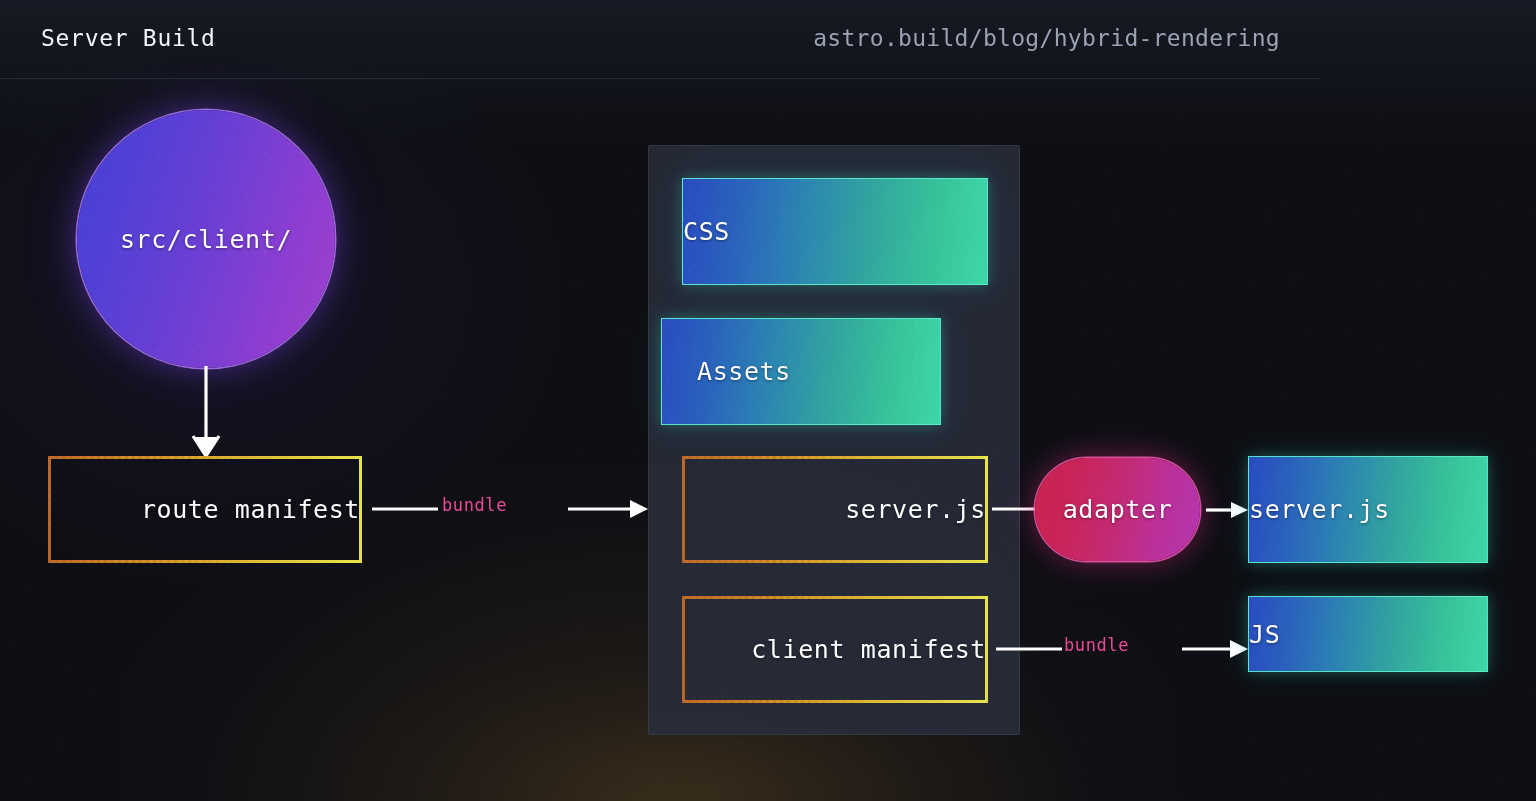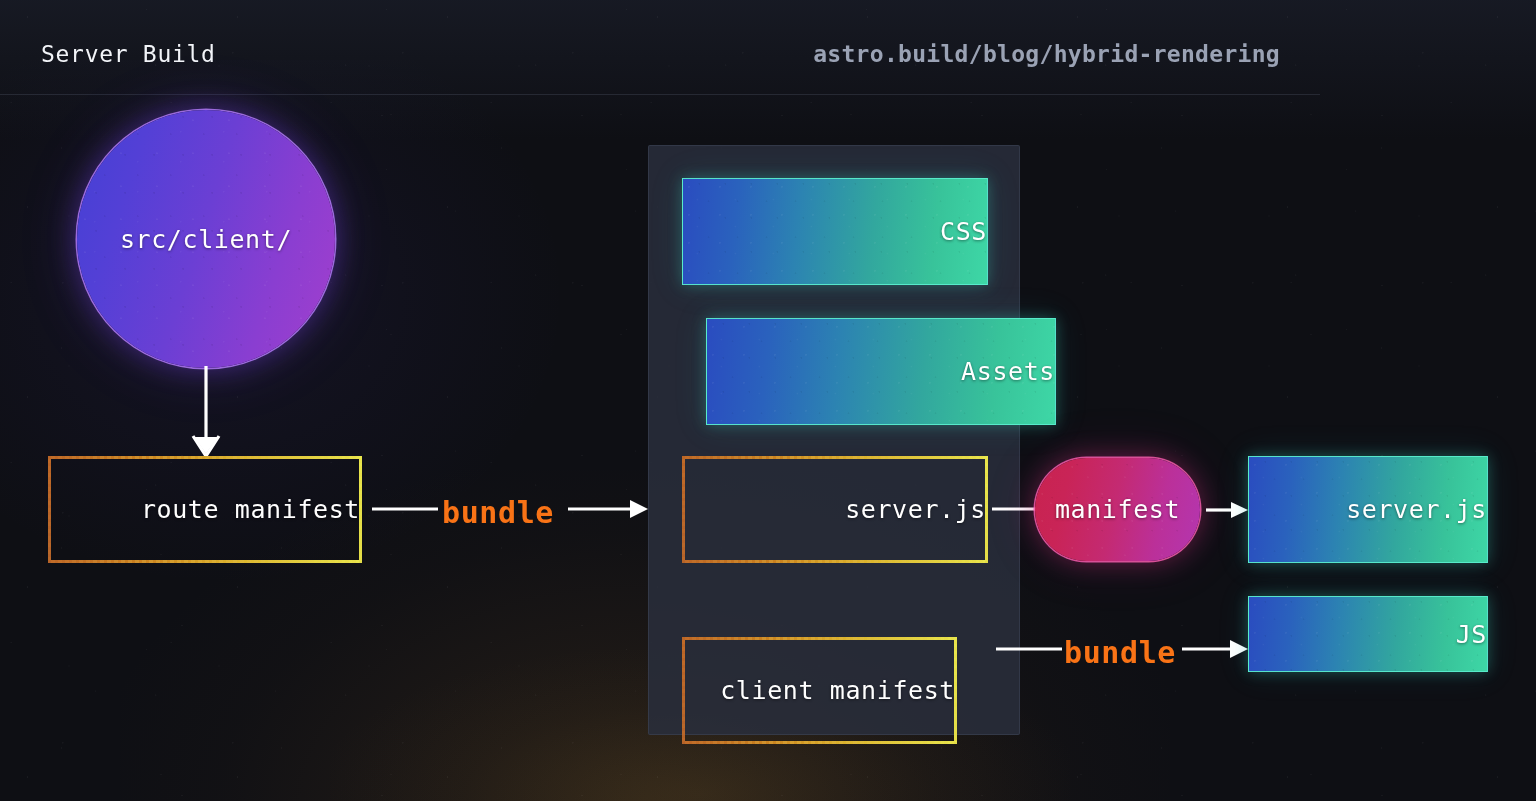--- a/index.html
+++ b/index.html
@@ -87,41 +87,40 @@
       radial-gradient(circle at 46% 44%, rgba(255,255,255,0.05) 0.6px, transparent 0.9px),
       radial-gradient(circle at 70% 52%, rgba(255,255,255,0.06) 0.6px, transparent 0.9px);
     background-size: 210px 190px, 170px 230px, 240px 160px, 190px 210px,
                      160px 180px, 220px 200px, 180px 240px, 200px 170px,
                      150px 150px, 230px 220px;
   }
 
   
   #header {
     position: absolute;
-    left: 0; top: 16px;
+    left: 0; top: 0;
     width: 1320px;
     height: 79px;
     border-bottom: 1px solid rgba(150,162,190,0.16);
   }
   #header-title {
     position: absolute;
     left: 41px;
     top: 25px;
     font-size: 23px;
     letter-spacing: 0.7px;
     color: #f2f4f8;
   }
   #header-url {
     position: absolute;
     right: 40px;
     top: 25px;
     font-size: 23px;
     letter-spacing: 0.3px;
     color: #9aa2b4;
-    font-weight: bold;
   }
 
   
   .node-label {
     position: relative;
     z-index: 3;
     color: #ffffff;
     font-size: 25px;
     letter-spacing: 0.6px;
     white-space: nowrap;
@@ -209,28 +208,28 @@
     -webkit-mask-image: repeating-linear-gradient(to bottom,
         #000 0px, #000 3px, transparent 3px, transparent 7px);
     mask-image: repeating-linear-gradient(to bottom,
         #000 0px, #000 3px, transparent 3px, transparent 7px);
   }
   .edge-left { left: 0; background-image: linear-gradient(to bottom, #bb6526, #b4632a); }
   .edge-right { right: 0; background-image: linear-gradient(to bottom, #e9e74e, #e3dd48); }
 
   #route-manifest { left: 48px;  top: 456px; width: 314px; height: 107px; }
   #server-js-box  { left: 682px; top: 456px; width: 306px; height: 107px; }
-  #client-manifest{ left: 682px; top: 596px; width: 275px; height: 107px; margin-top: 41px; }
+  #client-manifest{ left: 682px; top: 596px; width: 306px; height: 107px; }
 
   
   .teal-box {
     position: absolute;
     display: flex;
     align-items: center;
-    justify-content: flex-end;
+    justify-content: flex-start;
     background: linear-gradient(96deg,
                 #2a4cc0 0%, #2a62bd 18%, #2c83b2 38%,
                 #32a79e 62%, #38c39a 82%, #3ed7a6 100%);
     border: 1.5px solid rgba(90,238,205,0.92);
     box-shadow: 0 0 13px rgba(60,210,190,0.30),
                 0 0 32px rgba(45,170,175,0.14);
   }
   .teal-box::after {
     content: "";
     position: absolute;
@@ -238,21 +237,21 @@
     opacity: 0.30;
     background-image:
       radial-gradient(circle at 19% 28%, rgba(255,255,255,0.18) 0.7px, transparent 1.1px),
       radial-gradient(circle at 63% 14%, rgba(0,0,0,0.20) 0.7px, transparent 1.1px),
       radial-gradient(circle at 38% 76%, rgba(255,255,255,0.14) 0.7px, transparent 1.1px),
       radial-gradient(circle at 88% 62%, rgba(0,0,0,0.18) 0.7px, transparent 1.1px);
     background-size: 31px 28px, 26px 34px, 38px 27px, 29px 36px;
   }
 
   #css-box    { left: 682px; top: 178px; width: 306px; height: 107px; }
-  #assets-box { left: 706px; top: 318px; width: 350px; height: 107px; }
+  #assets-box { left: 661px; top: 318px; width: 280px; height: 107px; padding-left: 35px; }
   #out-server { left: 1248px; top: 456px; width: 240px; height: 107px; }
   #out-js     { left: 1248px; top: 596px; width: 240px; height: 76px; }
 
   
   #build-panel {
     position: absolute;
     left: 648px;
     top: 145px;
     width: 372px;
     height: 590px;
@@ -289,26 +288,25 @@
       radial-gradient(circle at 24% 33%, rgba(255,255,255,0.17) 0.7px, transparent 1.1px),
       radial-gradient(circle at 69% 20%, rgba(0,0,0,0.20) 0.7px, transparent 1.1px),
       radial-gradient(circle at 43% 74%, rgba(255,255,255,0.13) 0.7px, transparent 1.1px);
     background-size: 30px 27px, 25px 33px, 37px 26px;
   }
 
   
   .conn { position: absolute; pointer-events: none; }
   .conn-label {
     position: absolute;
-    color: #f97316;
-    font-size: 30px;
+    color: #ec4899;
+    font-size: 17px;
     letter-spacing: 0.6px;
     white-space: nowrap;
     z-index: 4;
-    font-weight: bold;
   }
   svg line, svg path, svg polyline { stroke: #ffffff; }
 </style>
 </head>
 <body>
 
 <div id="stage">
 
   <div class="bg-glow glow-purple"></div>
   <div class="bg-glow glow-warm"></div>
@@ -378,21 +376,21 @@
       <div class="edge edge-right"></div>
     </div>
     <span class="node-label">client manifest</span>
   </div>
 
   <svg class="conn" style="left:992px; top:497px; width:46px; height:24px;" viewBox="0 0 46 24">
     <line x1="0" y1="12" x2="46" y2="12" stroke-width="3.2"></line>
   </svg>
 
   <div id="adapter-pill">
-    <span class="node-label">manifest</span>
+    <span class="node-label">adapter</span>
   </div>
 
   <svg class="conn" style="left:1206px; top:495px; width:44px; height:30px;" viewBox="0 0 44 30">
     <line x1="0" y1="15" x2="30" y2="15" stroke-width="3.2"></line>
     <polygon points="25,7 42,15 25,23" fill="#ffffff"></polygon>
   </svg>
 
   <svg class="conn" style="left:996px; top:636px; width:66px; height:26px;" viewBox="0 0 66 26">
     <line x1="0" y1="13" x2="66" y2="13" stroke-width="3.2"></line>
   </svg>

